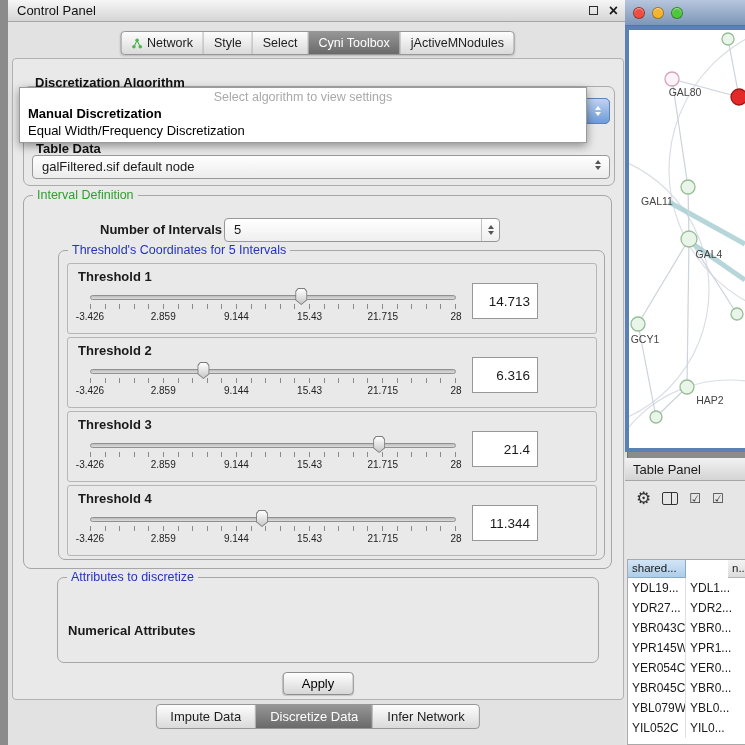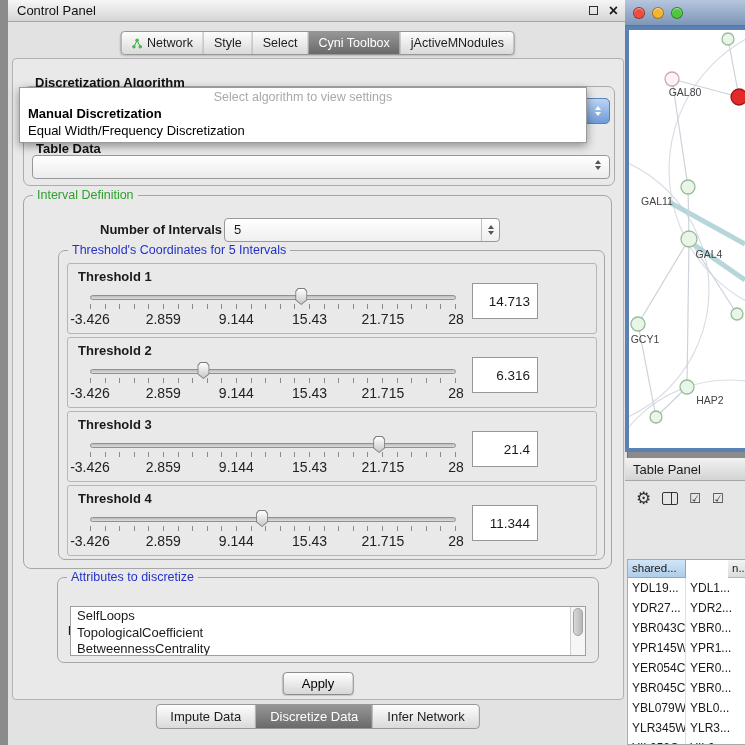--- a/index.html
+++ b/index.html
@@ -50,21 +50,21 @@
   .spin-arrows { position:absolute; right:0; top:0; bottom:0; width:18px; border-left:1px solid #c0c0c0; display:flex; flex-direction:column; align-items:center; justify-content:center; gap:2px; }
 
   .thresholds-group { position:absolute; left:34px; top:54px; width:547px; height:310px; border:1px solid #a6a6a6; border-radius:7px; }
   .th-box { position:absolute; left:8px; width:530px; height:71px; border:1px solid #b6b6b6; border-radius:3px; }
   .th-label { position:absolute; left:10px; top:5px; font-size:13px; font-weight:bold; }
   .th-slider { position:absolute; left:22px; top:24px; width:366px; height:40px; }
   .th-track { position:absolute; left:0; right:0; top:7px; height:5px; background:linear-gradient(#bdbdbd,#dcdcdc); border:1px solid #909090; border-radius:3px; }
   .th-thumb { position:absolute; top:0; width:14px; height:17px; clip-path:polygon(50% 100%, 8% 72%, 8% 18%, 26% 0%, 74% 0%, 92% 18%, 92% 72%); background:#7c7c7c; }
   .th-thumb-in { position:absolute; left:1px; right:1px; top:1px; bottom:1px; clip-path:polygon(50% 100%, 8% 72%, 8% 18%, 26% 0%, 74% 0%, 92% 18%, 92% 72%); background:linear-gradient(#ffffff,#c7c7c7); }
   .th-ticks { position:absolute; left:0; right:0; top:16px; height:5px; background:repeating-linear-gradient(to right,#8a8a8a 0,#8a8a8a 1px,transparent 1px,transparent 14.6px); }
-  .th-ticklabel { position:absolute; top:23px; transform:translateX(-50%); font-size:14px; color:#222; white-space:nowrap; }
+  .th-ticklabel { position:absolute; top:23px; transform:translateX(-50%); font-size:10px; color:#222; white-space:nowrap; }
   .th-value { position:absolute; left:404px; top:19px; width:66px; height:36px; background:#fff; border:1px solid #979797; font-size:13.5px; display:flex; align-items:center; justify-content:flex-end; padding-right:7px; }
 
   
   .attrs-group { position:absolute; left:44px; top:518px; width:542px; height:86px; border:1px solid #a6a6a6; border-radius:7px; }
   .attrs-subtitle { position:absolute; left:10px; top:9px; font-size:13px; font-weight:bold;margin-top:36px; }
   .attrs-list { position:absolute; left:12px; top:28px; width:516px; height:50px; background:#fff; border:1px solid #9f9f9f; overflow:hidden; }
   .attr-item { font-size:13px; padding:1px 6px 0 6px; line-height:15.5px; }
   .attrs-scrollbar { position:absolute; right:0; top:0; bottom:0; width:15px; background:#f6f6f6; border-left:1px solid #cfcfcf; }
   .attrs-scrollthumb { position:absolute; top:1px; left:2px; width:10px; height:28px; background:linear-gradient(90deg,#d8d8d8,#b8b8b8); border:1px solid #a2a2a2; border-radius:6px; }
 
@@ -143,20 +143,21 @@
 
     <div class="algo-group">
       <div class="algo-combo">
         <span class="algo-combo-cap">
           <span class="tri-up-w"></span>
             <span class="tri-dn-w"></span>
         </span>
       </div>
       <span class="tabledata-label">Table Data</span>
       <div class="main-combo">
+        <span>galFiltered.sif default node</span>
         <span class="combo-arrows">
             <span class="tri-up"></span>
             <span class="tri-dn"></span>
           </span>
       </div>
     </div>
 
     <div class="algo-popup">
       <div class="popup-placeholder">Select algorithm to view settings</div>
       <div class="popup-item bold">Manual Discretization</div>
@@ -245,28 +246,20 @@
               </div>
               <div class="th-value">11.344</div>
             </div>
           </div>
       </div>
     </div>
 
     <div class="attrs-group">
       <span class="group-legend legend-blue">Attributes to discretize</span>
       <span class="attrs-subtitle">Numerical Attributes</span>
-      <div class="attrs-list">
-        <div class="attrs-scrollbar">
-          <div class="attrs-scrollthumb"></div>
-        </div>
-      <div class="attr-item">SelfLoops</div>
-          <div class="attr-item">TopologicalCoefficient</div>
-          <div class="attr-item">BetweennessCentrality</div>
-        </div>
     </div>
 
     <button class="apply-button">Apply</button>
   </div>
 
   <nav class="cp-bottom-tabs">
     <span class="cp-tab">
         <span>Impute Data</span>
       </span>
     <span class="cp-tab active">
@@ -359,23 +352,19 @@
           </div>
           <div class="tp-row">
             <span class="tp-cell tp-cell-1">YBR045C</span>
             <span class="tp-cell tp-cell-2">YBR0...</span>
           </div>
           <div class="tp-row">
             <span class="tp-cell tp-cell-1">YBL079W</span>
             <span class="tp-cell tp-cell-2">YBL0...</span>
           </div>
           <div class="tp-row">
-            <span class="tp-cell tp-cell-1">YLR345W</span>
-            <span class="tp-cell tp-cell-2">YLR3...</span>
-          </div>
-          <div class="tp-row">
             <span class="tp-cell tp-cell-1">YIL052C</span>
             <span class="tp-cell tp-cell-2">YIL0...</span>
           </div>
         </div>
     </div>
   </div>
 </section>
 
 </body></html>

